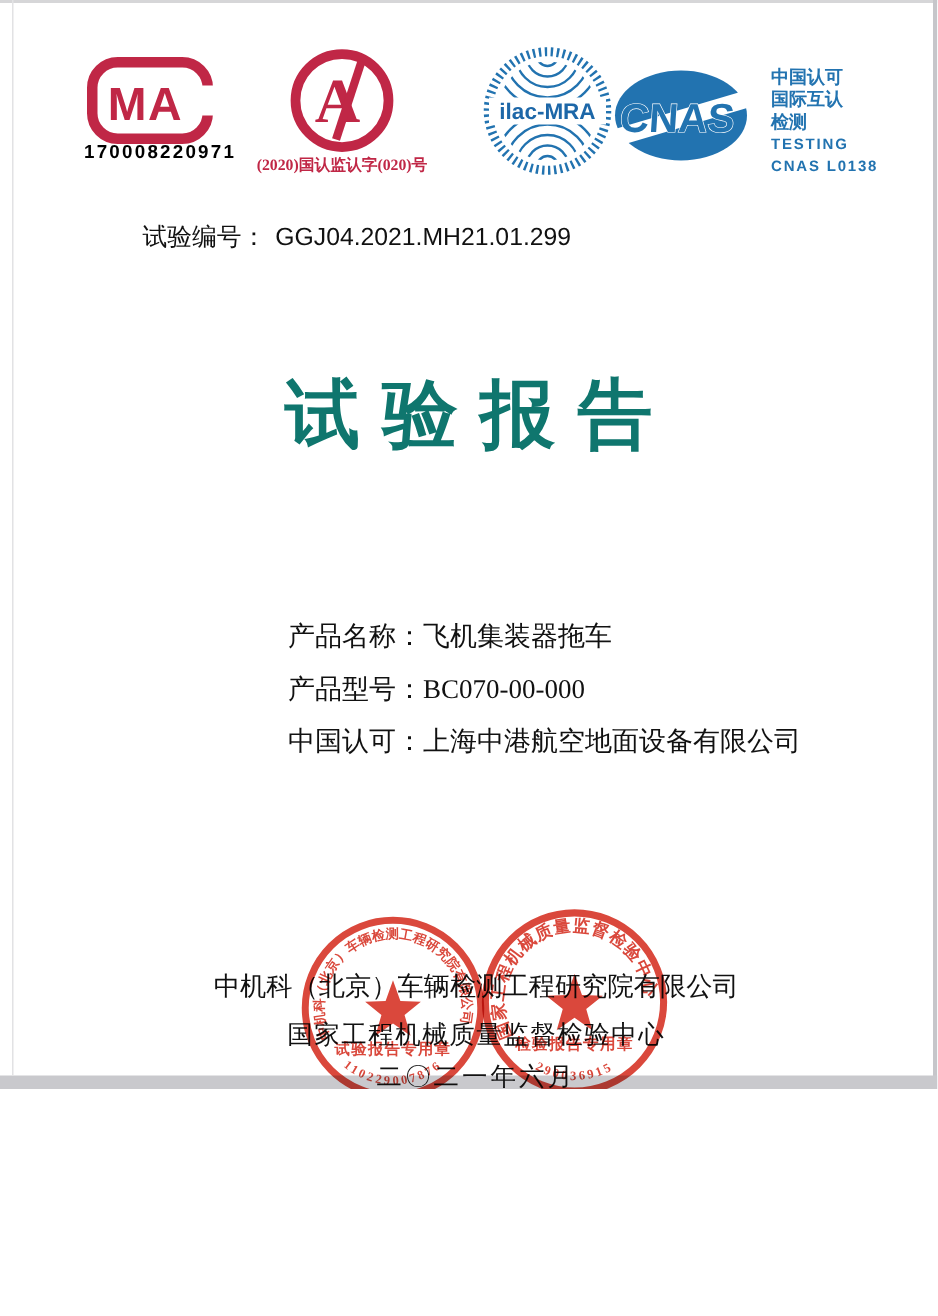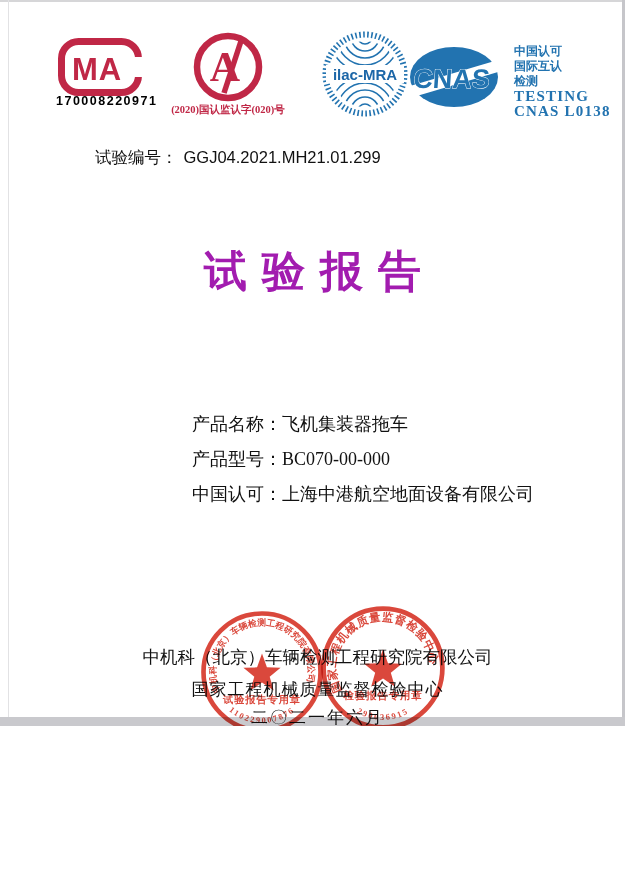--- a/index.html
+++ b/index.html
@@ -17,34 +17,34 @@
   .logo { position:absolute; }
   .cma-svg     { left:58px;  top:38px; }
   .cma-number  { position:absolute; left:56px; top:94px; width:90px; font-family:"Liberation Sans",sans-serif;
                  font-weight:bold; font-size:12.5px; letter-spacing:1.5px; color:#000000; }
   .cal-svg     { left:183px; top:31px; }
   .cal-caption { position:absolute; left:166px; top:103px; width:124px; text-align:center;
                  font-weight:bold; font-size:10.5px; color:#c02746; }
   .ilac-svg    { left:322px; top:31px; }
   .cnas-svg    { left:408px; top:45px; }
   .cnas-text   { position:absolute; left:514px; top:44px; color:#2273b0;
-                 font-family:Liberation Serif, serif; font-weight:bold; }
+                 font-family:Liberation Sans, sans-serif; font-weight:bold; }
   .cnas-text .zh { font-size:12px; line-height:15px; }
-  .cnas-text .en { font-size:15px; line-height:15px; letter-spacing:1.2px; }
+  .cnas-text .en { font-size:10px; line-height:15px; letter-spacing:1.2px; }
 
   
   .report-no { position:absolute; left:95px; top:147px; font-size:16.5px; }
   .report-no .val { font-family:Liberation Sans, sans-serif; margin-left:6px;text-align:center; }
 
   
   .title1 { position:absolute; top:206px; left:0; width:625px; box-sizing:border-box;
             text-align:center; font-size:26px; letter-spacing:13px; padding-left:13px; color:#1a1a1a; }
   .title2 { position:absolute; top:243px; left:0; width:625px; box-sizing:border-box;
-            text-align:center; font-size:43px; font-weight:bold; letter-spacing:15px; padding-left:15px;
-            color:#a21caf; font-family:"Liberation Sans",sans-serif; }
+            text-align:center; font-size:50px; font-weight:bold; letter-spacing:15px; padding-left:15px;
+            color:#0f766e; font-family:"Liberation Sans",sans-serif; }
 
   
   .product { position:absolute; left:192px; top:415px; font-size:18px; }
   .product .row { height:18px; line-height:18px; margin-bottom:17px; white-space:nowrap; }
 
   
   .org1 { position:absolute; top:645px; left:0; width:625px; box-sizing:border-box; padding-left:10px;
           text-align:center; font-size:17.5px; }
   .org2 { position:absolute; top:678px; left:0; width:625px; box-sizing:border-box; padding-left:10px;
           text-align:center; font-size:17px; letter-spacing:1px; }

